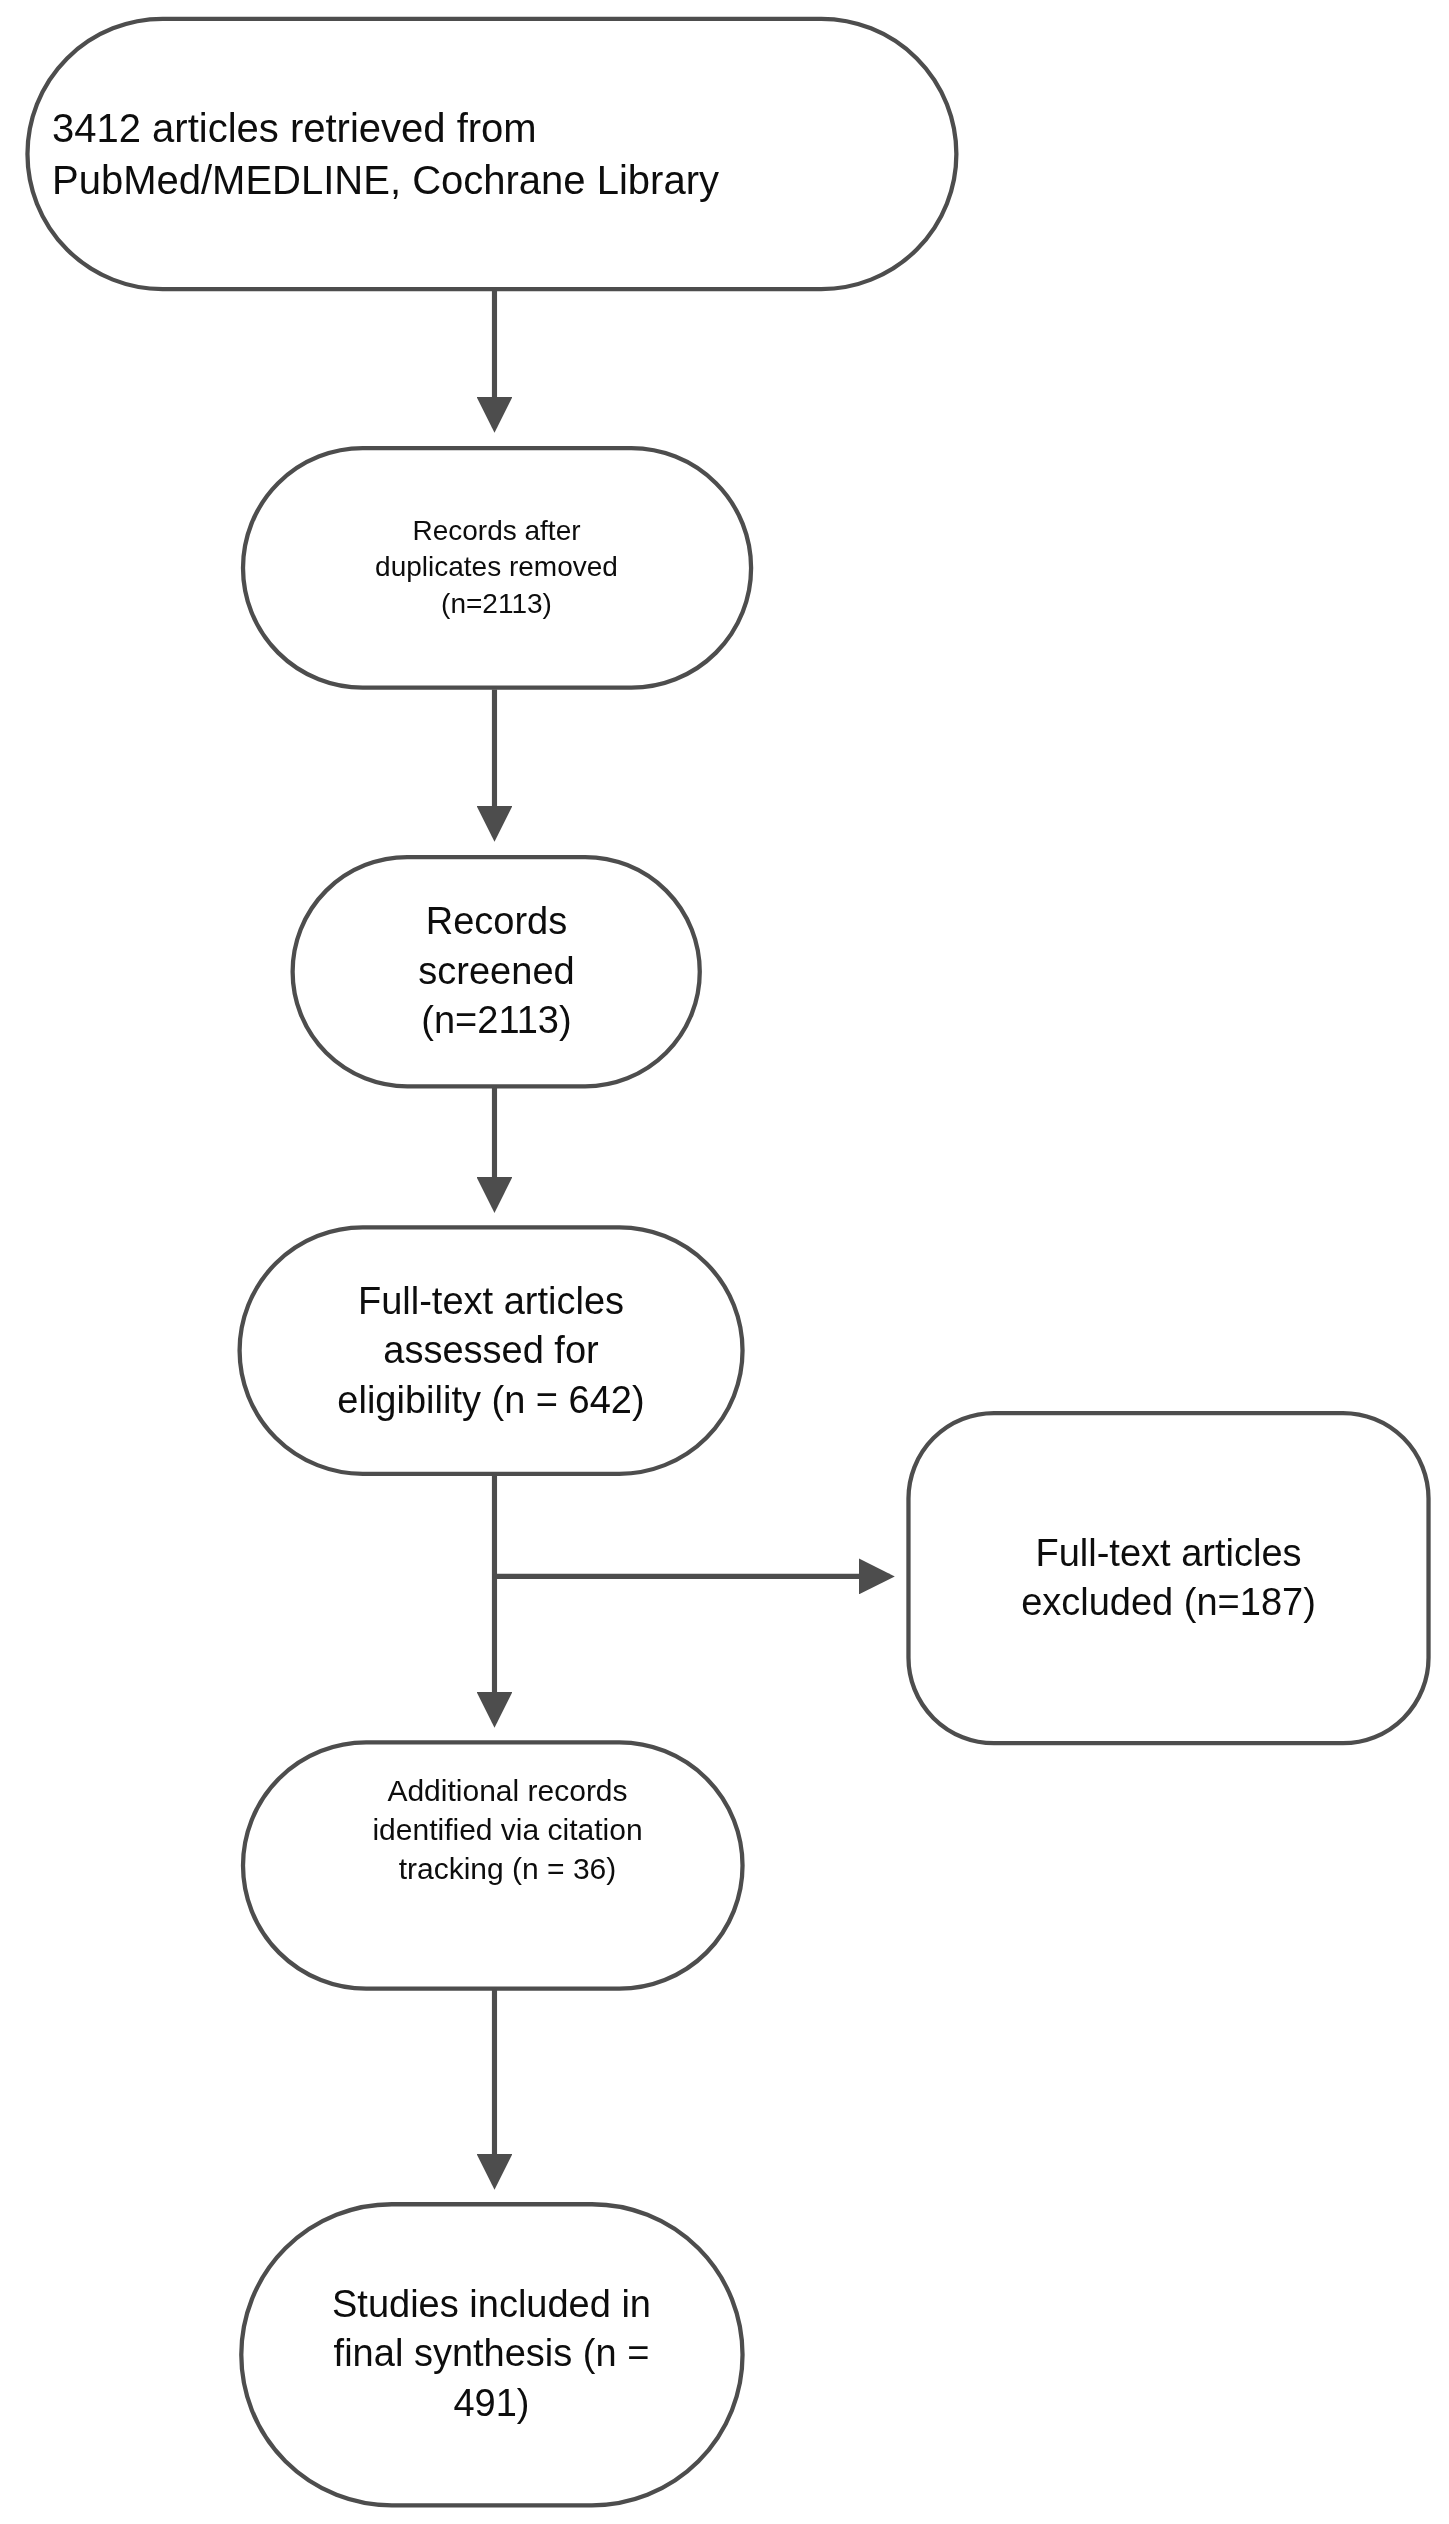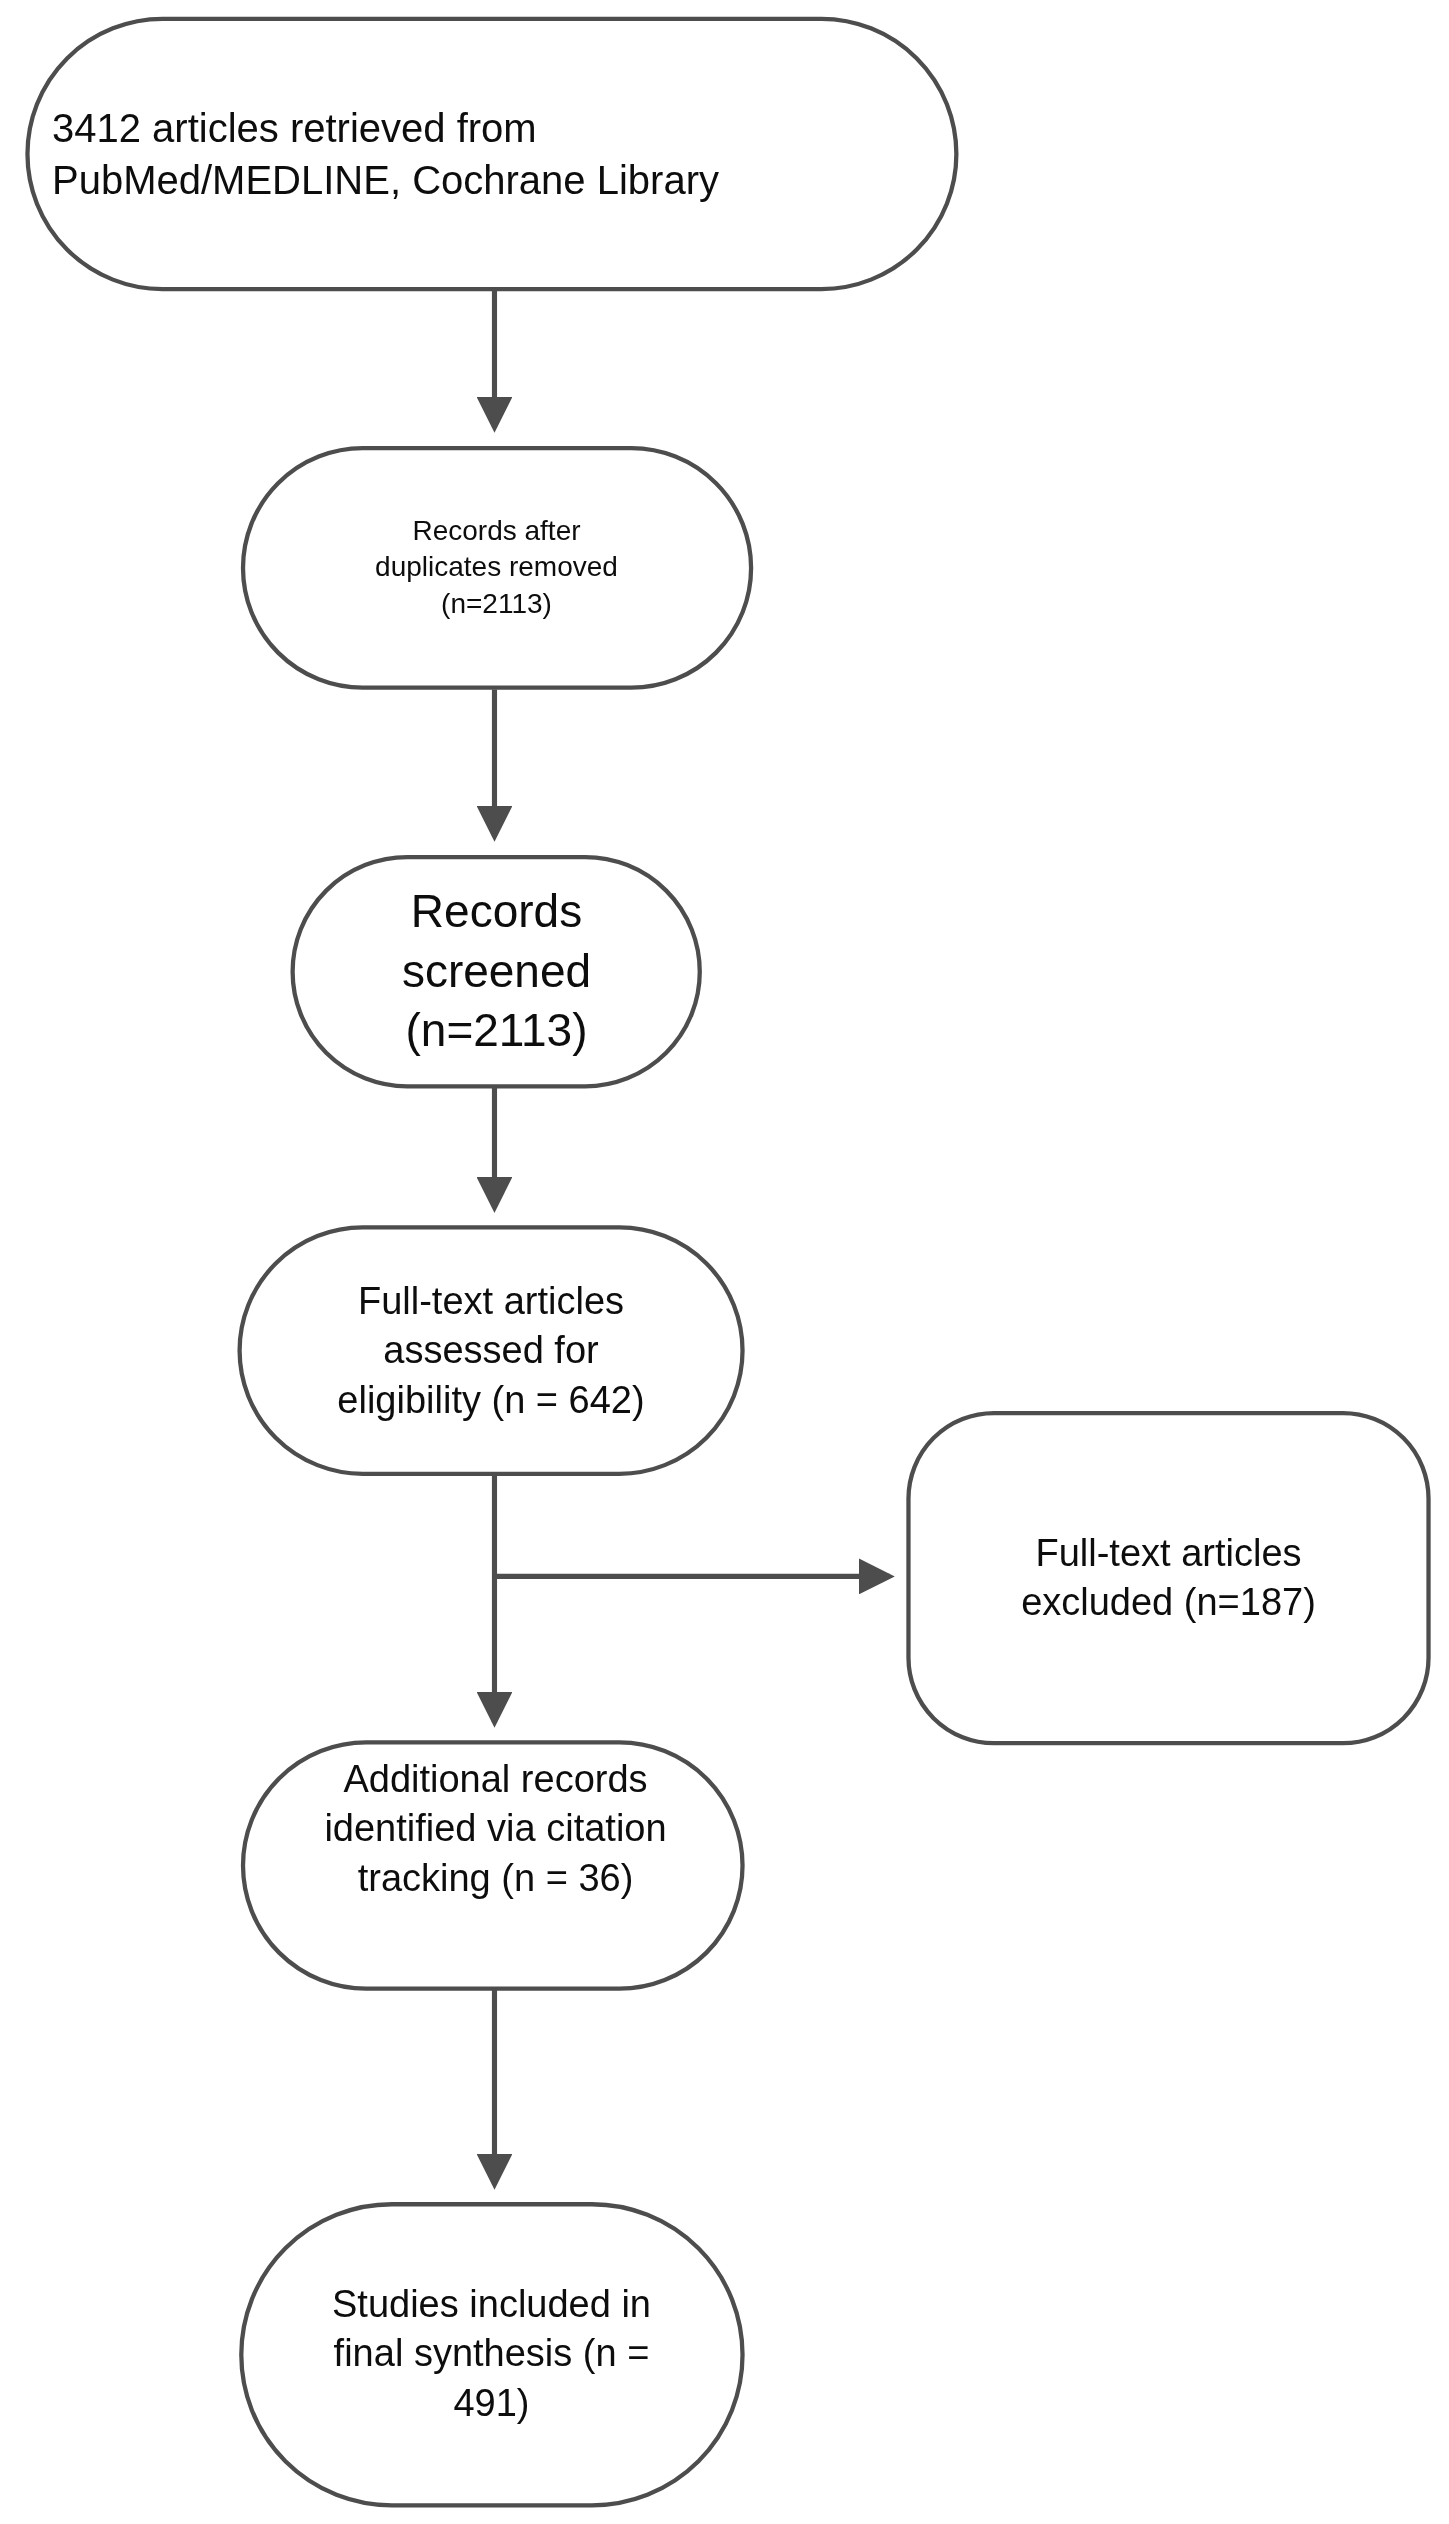--- a/index.html
+++ b/index.html
@@ -54,33 +54,33 @@
     text-align: left;
     padding-left: 26px;
     font-size: 40px;
   }
   #node-dedup {
     left: 241px; top: 446px;  width: 511px;  height: 243px;
     font-size: 28px;
   }
   #node-screened {
     left: 291px; top: 855px; width: 411px;  height: 233px;
-    font-size: 46px;
+    font-size: 38px;
   }
   #node-fulltext {
     left: 238px; top: 1226px; width: 506px;  height: 250px;
     font-size: 38px;
   }
   #node-excluded {
     left: 907px; top: 1411px; width: 523px; height: 334px;
     font-size: 38px;
   }
   #node-citation {
-    left: 244px; top: 1741px; width: 503px;  height: 176px;
-    font-size: 38px;
+    left: 256px; top: 1741px; width: 503px;  height: 176px;
+    font-size: 30px;
   }
   #node-included {
     left: 239px; top: 2202px; width: 505px;  height: 304px;
     font-size: 38px;
   }
 </style>
 </head>
 <body>
 
 <div id="canvas">

